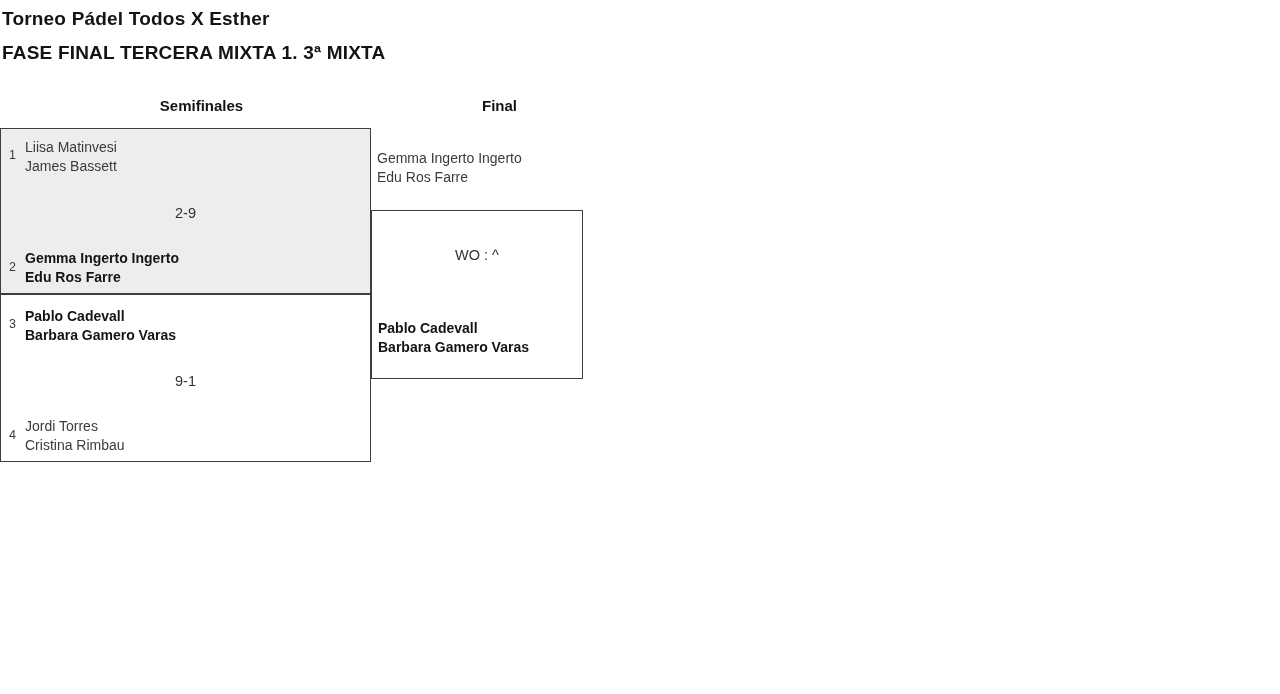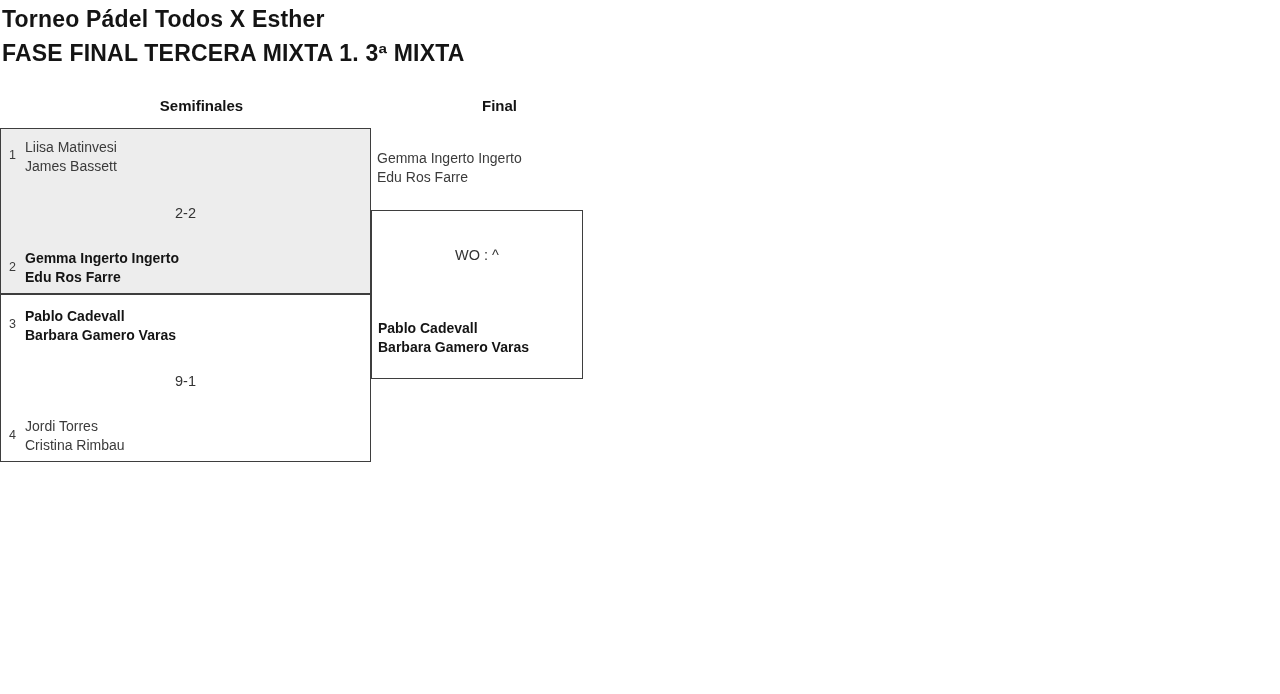--- a/index.html
+++ b/index.html
@@ -2,21 +2,21 @@
 <html><head>
 <meta charset="utf-8">
 <style>
   * { margin:0; padding:0; box-sizing:border-box; }
   html,body { background:#fff; }
   .page {
     position:relative; width:1280px; height:694px; background:#ffffff;
     font-family:"Liberation Sans", sans-serif; color:#141414; overflow:hidden;
   }
   
-  .title { position:absolute; left:2px; top:2px; font-size:23px; font-weight:700;
+  .title { position:absolute; left:2px; top:2px; font-size:19px; font-weight:700;
            line-height:34px; color:#141414; letter-spacing:0.2px; }
   
   .logo { position:absolute; left:1048px; top:2px; width:232px; height:68px; }
   .logo .dot { position:absolute; border-radius:50%; }
   .dot-blue-small  { left:13px; top:11px; width:13px; height:13px; background:#2aa9e0; }
   .dot-green-big   { left:35px; top:4px;  width:24px; height:24px; background:#76b82a; }
   .dot-orange      { left:21px; top:26px; width:20px; height:20px; background:#e87818; }
   .dot-blue-big    { left:3px;  top:42px; width:22px; height:22px; background:#2aa9e0; }
   .dot-green-small { left:37px; top:44px; width:14px; height:14px; background:#76b82a; }
   .logo-text { position:absolute; left:62px; top:-8px; font-size:52px; font-weight:700;
@@ -53,21 +53,21 @@
 
   <div class="round-header rh-semis">Semifinales</div>
   <div class="round-header rh-final">Final</div>
 
   <div class="match m-sf1">
     <div class="seed" style="left:8px; top:19px;">1</div>
     <div class="team" style="left:24px; top:9px;">
       <div>Liisa Matinvesi</div>
       <div>James Bassett</div>
     </div>
-    <div class="score" style="top:76px;">2-2</div>
+    <div class="score" style="top:76px;">2-9</div>
     <div class="seed" style="left:8px; top:131px;">2</div>
     <div class="team winner" style="left:24px; top:120px;">
       <div>Gemma Ingerto Ingerto</div>
       <div>Edu Ros Farre</div>
     </div>
   </div>
 
   <div class="match m-sf2">
     <div class="seed" style="left:8px; top:22px;">3</div>
     <div class="team winner" style="left:24px; top:12px;">

